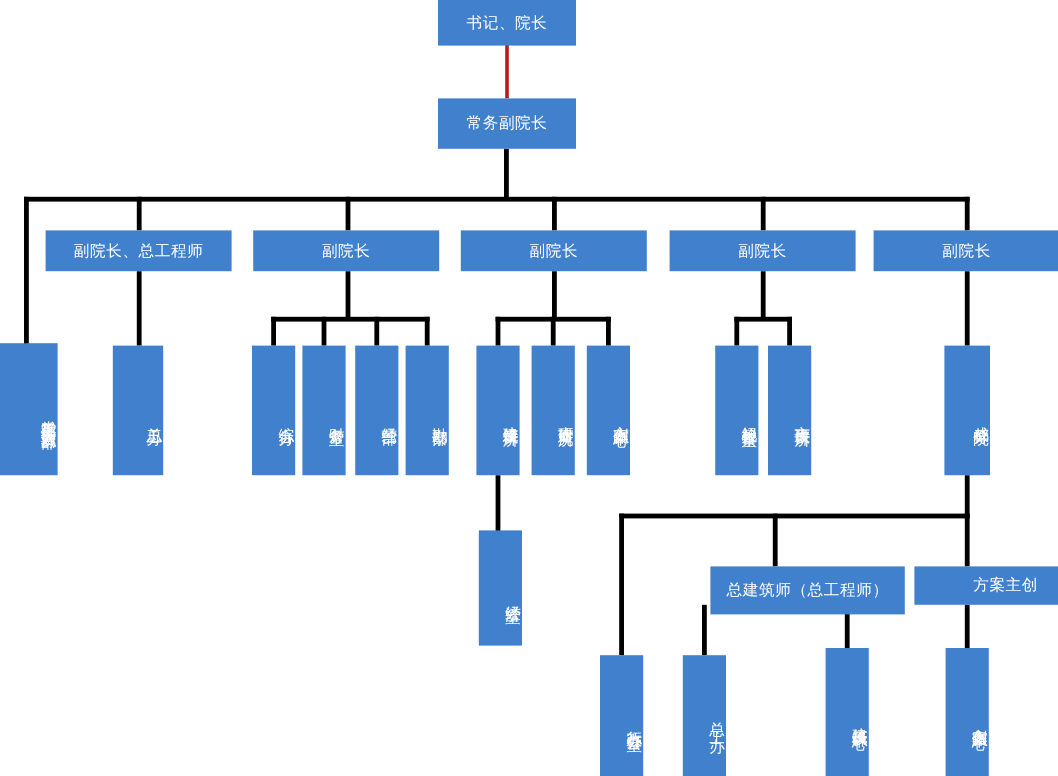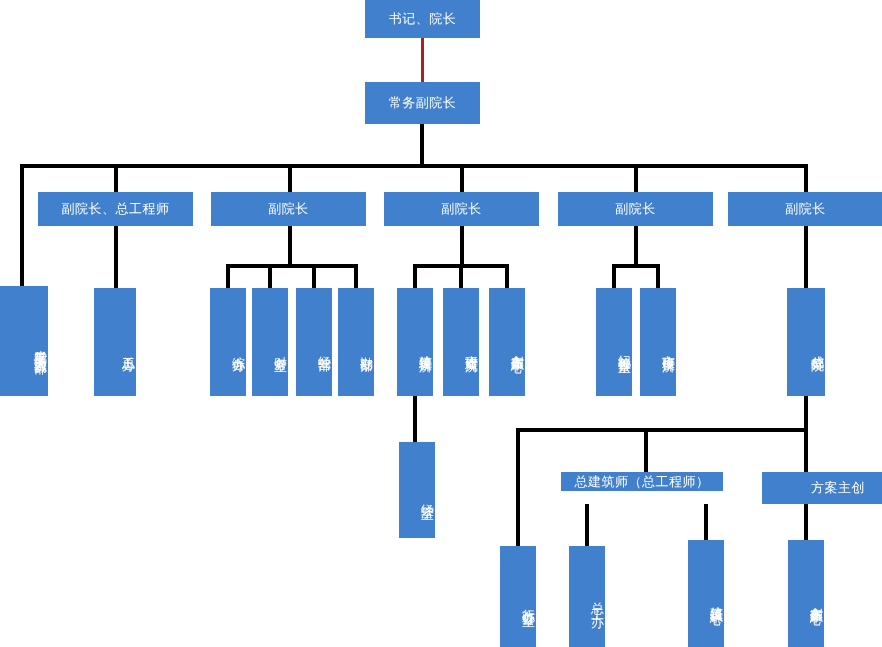--- a/index.html
+++ b/index.html
@@ -142,21 +142,21 @@
   <div class="node v" style="left:443px; top:288px; width:36px; height:108px;">古建研究所</div>
   <div class="node v" style="left:489px; top:288px; width:36px; height:108px;">方案创作中心</div>
 
   <div class="node v" style="left:596px; top:288px; width:36px; height:108px;">纪检督察室</div>
   <div class="node v" style="left:640px; top:288px; width:36px; height:108px;">市政设计所</div>
 
   <div class="node v" style="left:787px; top:288px; width:38px; height:108px;">成都分院</div>
 
   <div class="node v" style="left:399px; top:442px; width:36px; height:96px;">经济室</div>
 
-  <div class="node h" style="left:561px; top:472px; width:162px; height:19px;">总建筑师（总工程师）</div>
+  <div class="node h" style="left:592px; top:472px; width:162px; height:40px;">总建筑师（总工程师）</div>
   <div class="node h" style="left:762px; top:472px; width:152px; height:32px;">方案主创</div>
 
   <div class="node v" style="left:500px; top:546px; width:36px; height:101px;">行政办公室</div>
   <div class="node v spaced" style="left:569px; top:546px; width:36px; height:101px;">总工办</div>
   <div class="node v" style="left:688px; top:540px; width:36px; height:107px;">建筑设计中心</div>
   <div class="node v" style="left:788px; top:540px; width:36px; height:107px;">方案创作中心</div>
 
 </div>
 
 </body></html>

